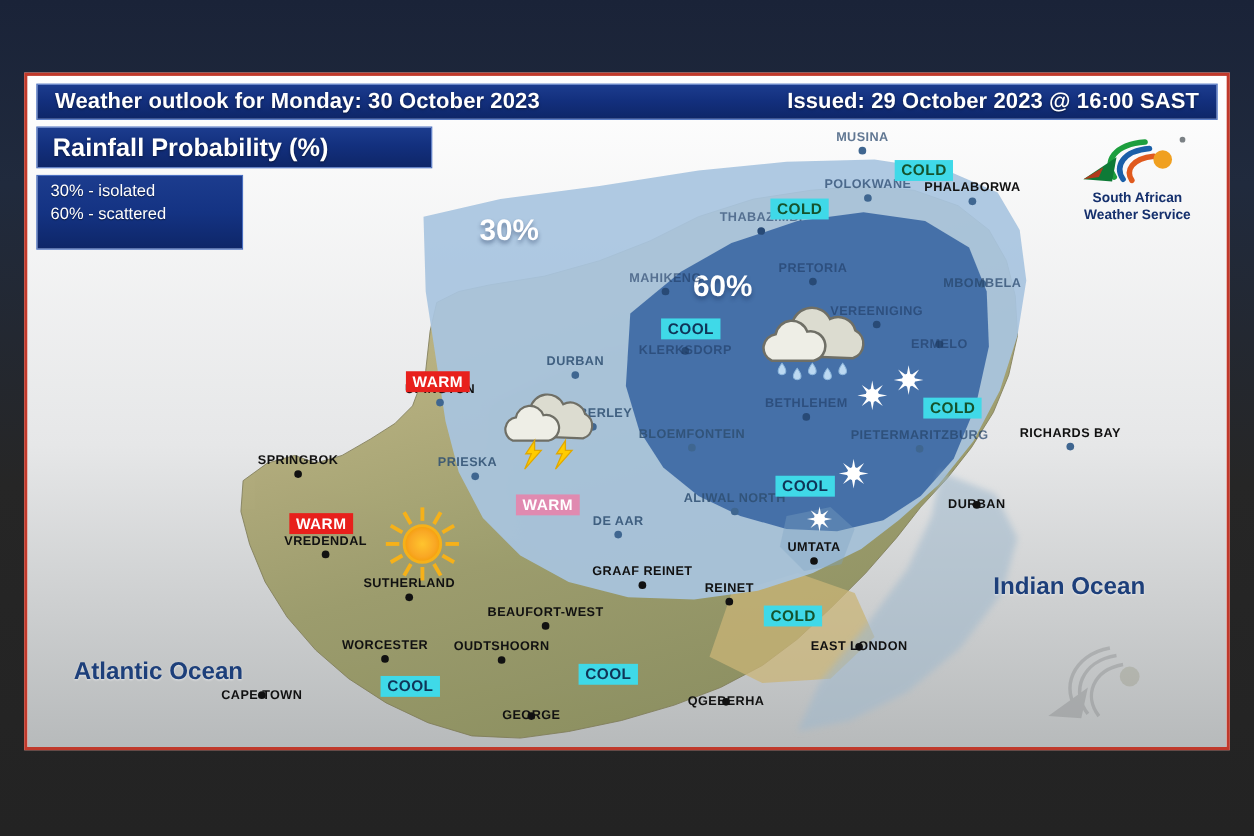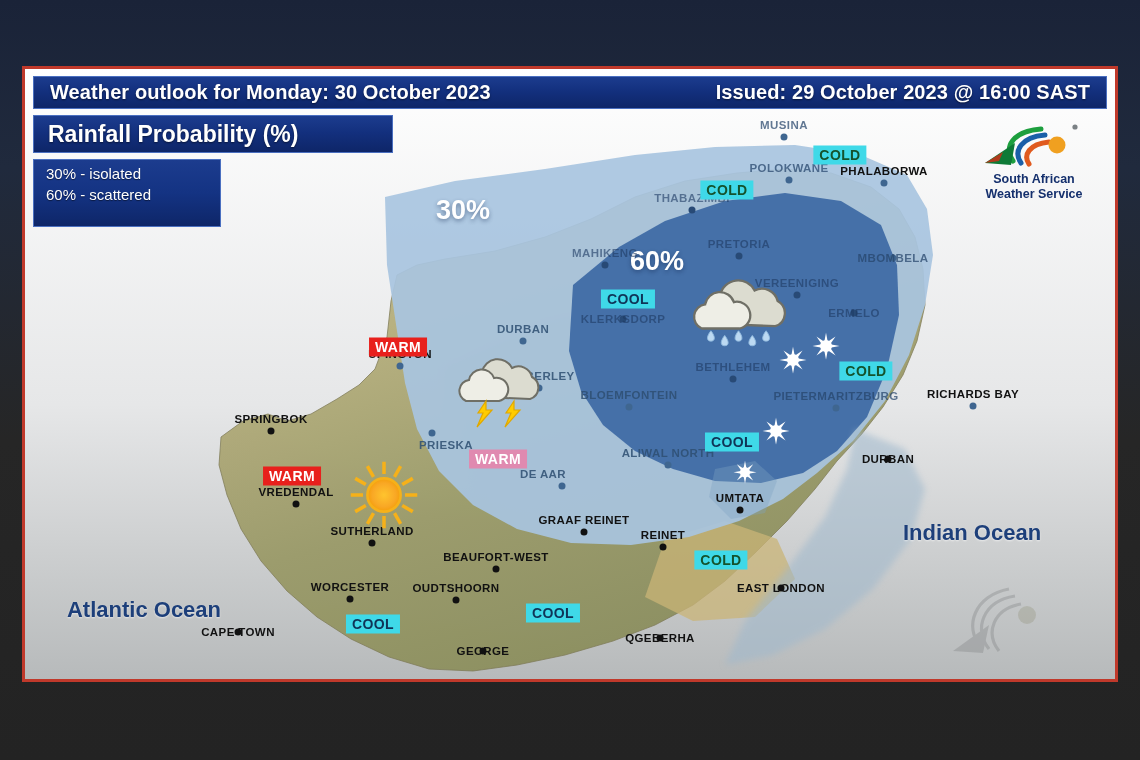--- a/index.html
+++ b/index.html
@@ -272,27 +272,27 @@
         <div class="lbl city deep" style="left: 708px; top: 298px;">BETHLEHEM</div>
         <div class="dot inrain" style="left: 604px; top: 338px;"></div>
         <div class="lbl city inrain" style="left: 604px; top: 326px;">BLOEMFONTEIN</div>
         <div class="dot inrain" style="left: 811px; top: 339px;"></div>
         <div class="lbl city inrain2" style="left: 811px; top: 327px;">PIETERMARITZBURG</div>
         <div class="dot inrain" style="left: 948px; top: 337px;"></div>
         <div class="lbl city dark" style="left: 948px; top: 325px;">RICHARDS BAY</div>
         <div class="dot dark" style="left: 246px; top: 362px;"></div>
         <div class="lbl city dark" style="left: 246px; top: 350px;">SPRINGBOK</div>
         <div class="dot inrain" style="left: 407px; top: 364px;"></div>
-        <div class="lbl city inrain" style="left: 421px; top: 352px; margin-top: 24px;">PRIESKA</div>
+        <div class="lbl city inrain" style="left: 400px; top: 352px;">PRIESKA</div>
         <div class="dot inrain" style="left: 643px; top: 396px;"></div>
         <div class="lbl city inrain" style="left: 643px; top: 384px;">ALIWAL NORTH</div>
         <div class="dot dark" style="left: 863px; top: 390px;"></div>
         <div class="lbl city dark" style="left: 863px; top: 390px;">DURBAN</div>
         <div class="dot inrain" style="left: 537px; top: 417px;"></div>
-        <div class="lbl city inrain" style="left: 518px; top: 405px;">DE AAR</div>
+        <div class="lbl city inrain" style="left: 537px; top: 405px;">DE AAR</div>
         <div class="dot dark" style="left: 271px; top: 435px;"></div>
         <div class="lbl city dark" style="left: 271px; top: 423px;">VREDENDAL</div>
         <div class="dot dark" style="left: 715px; top: 441px;"></div>
         <div class="lbl city dark" style="left: 715px; top: 429px;">UMTATA</div>
         <div class="dot dark" style="left: 347px; top: 474px;"></div>
         <div class="lbl city dark" style="left: 347px; top: 462px;">SUTHERLAND</div>
         <div class="dot dark" style="left: 559px; top: 463px;"></div>
         <div class="lbl city dark" style="left: 559px; top: 451px;">GRAAF REINET</div>
         <div class="dot dark" style="left: 638px; top: 478px;"></div>
         <div class="lbl city dark" style="left: 638px; top: 466px;">REINET</div>

